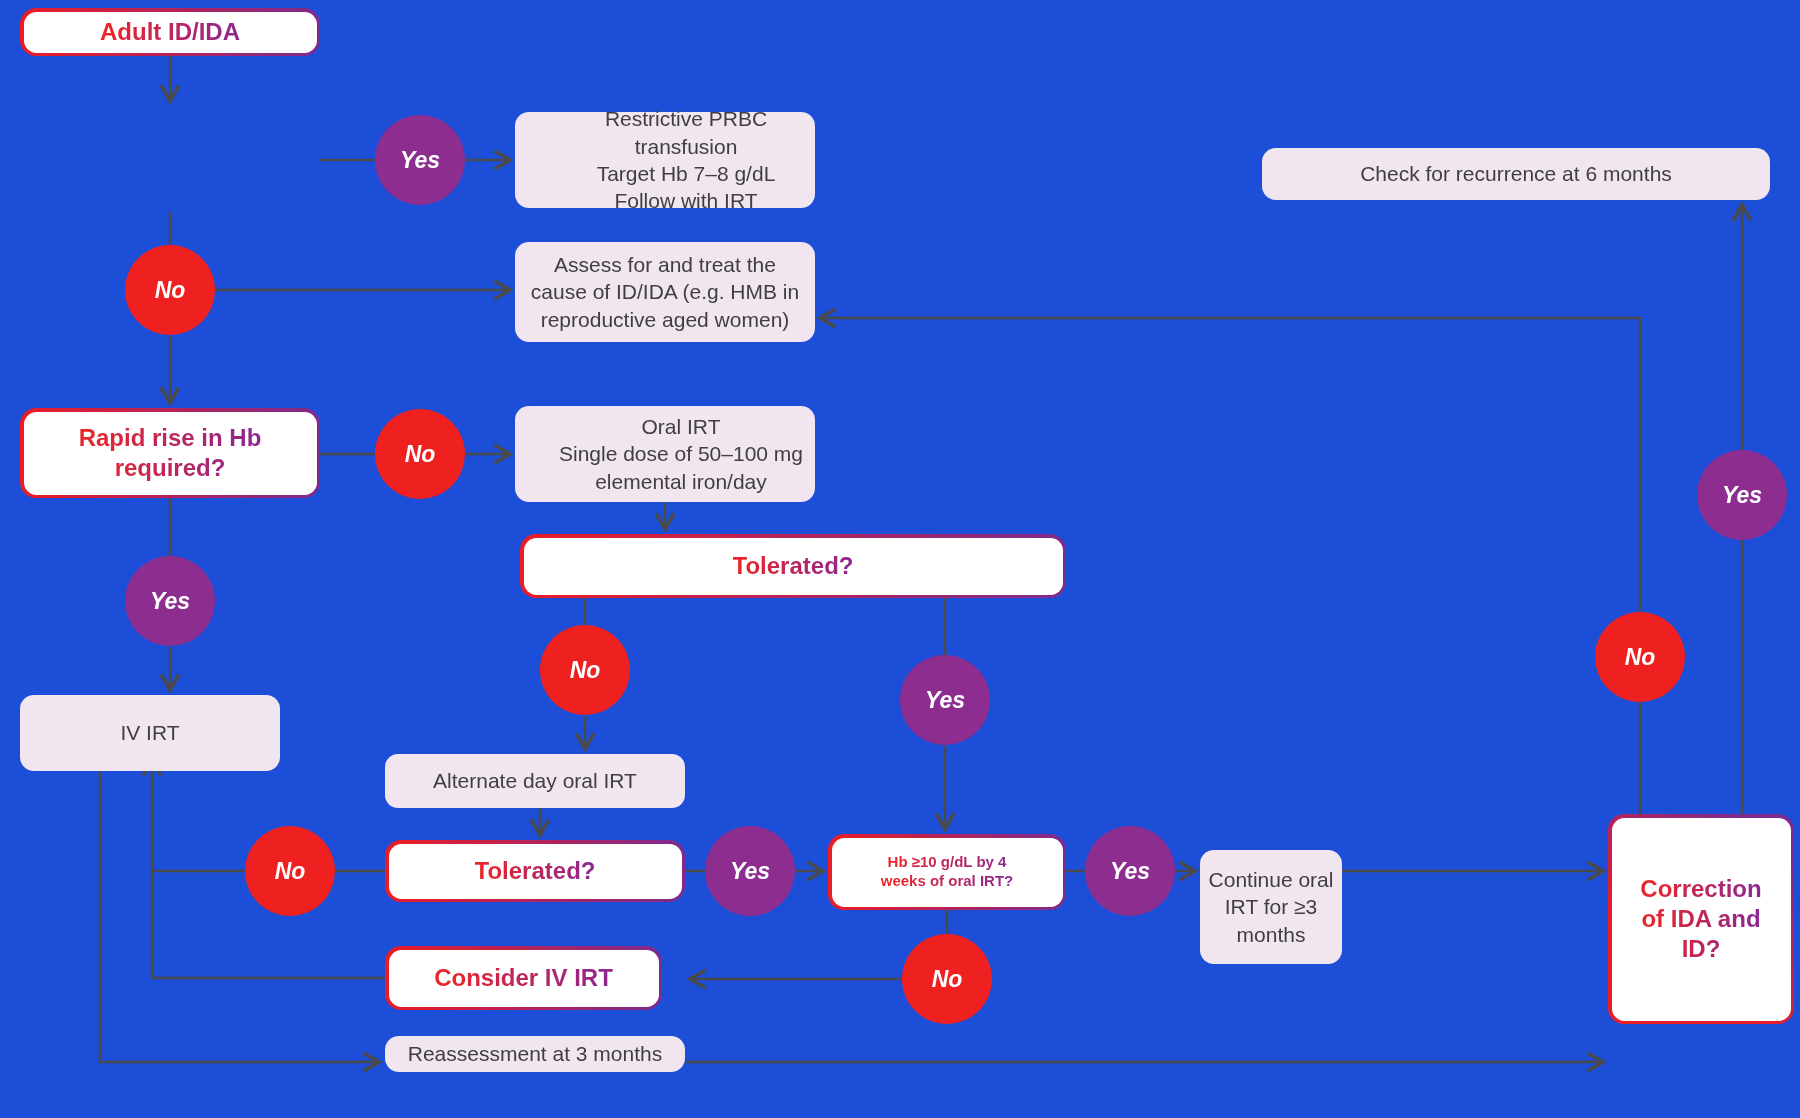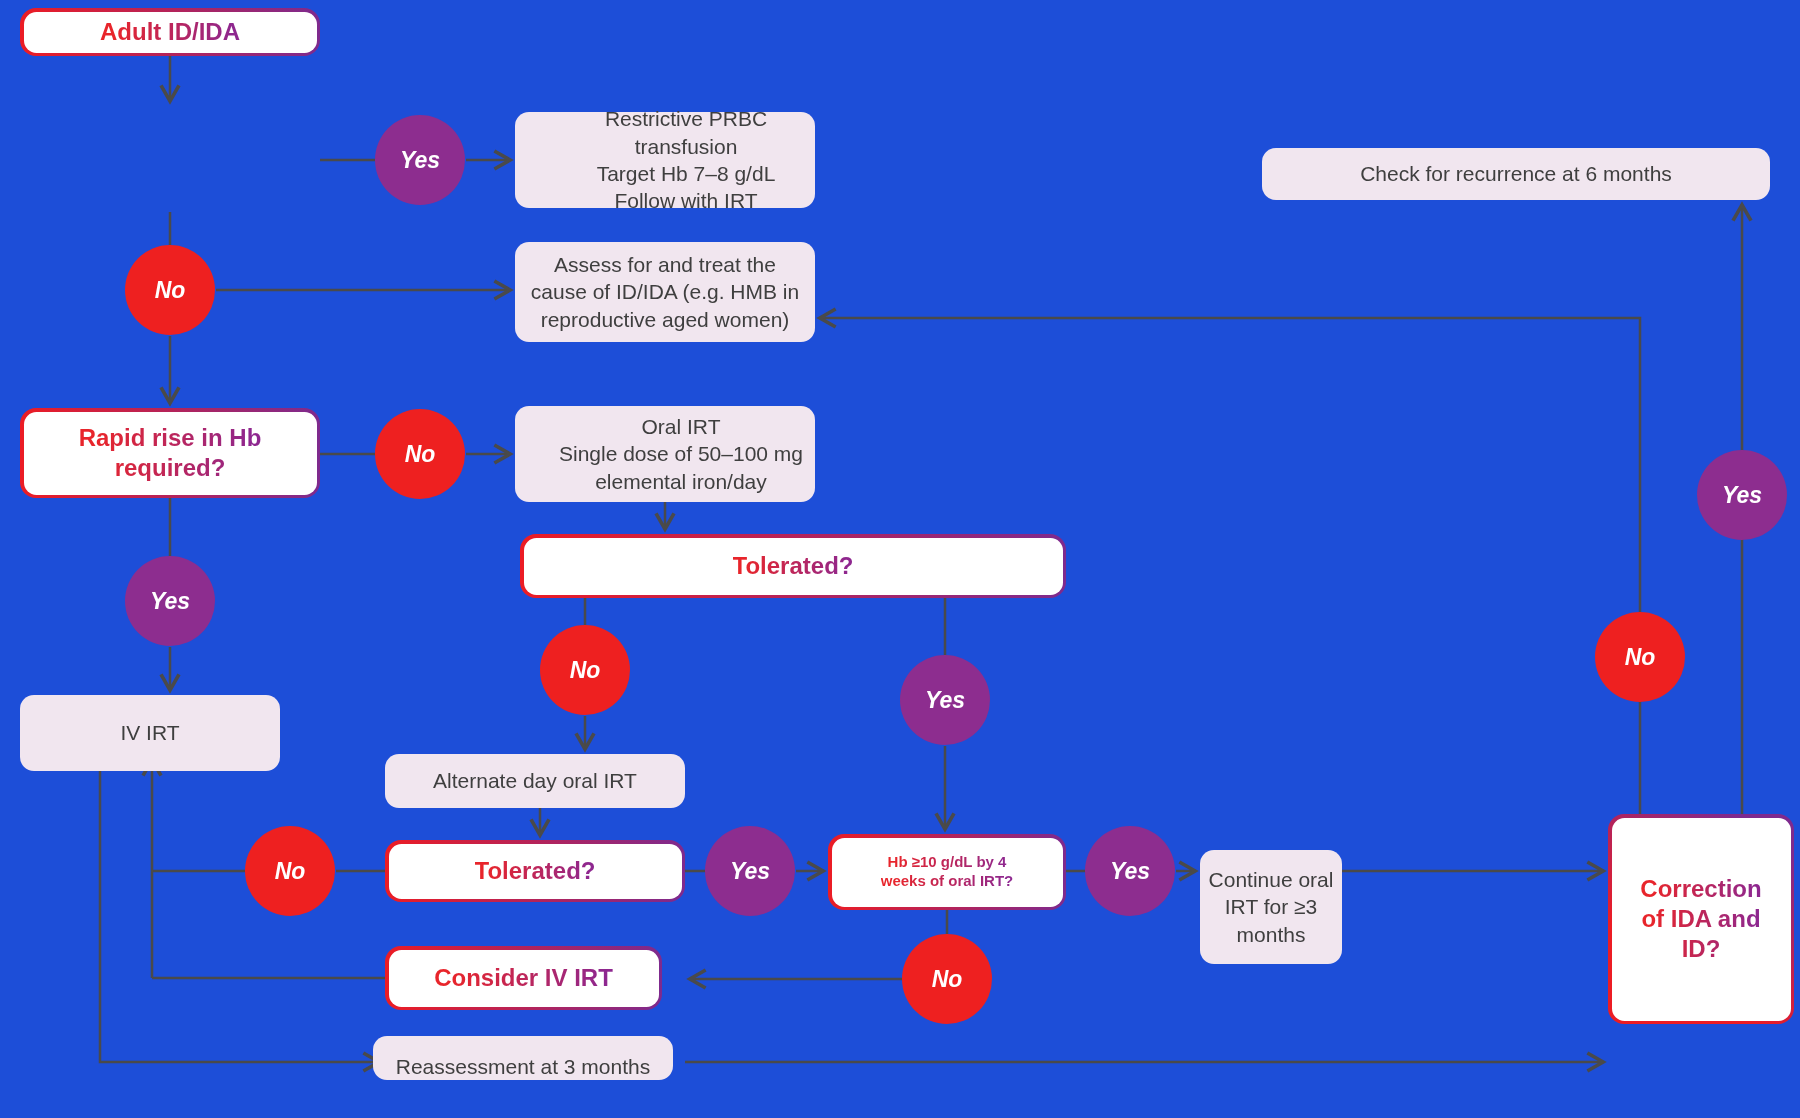--- a/index.html
+++ b/index.html
@@ -142,29 +142,29 @@
 reproductive aged women)</span>
   </div>
   <div class="node lav" style="left:515px;top:406px;width:300px;height:96px;padding-left:32px;">
     <span>Oral IRT
 Single dose of 50–100 mg
 elemental iron/day</span>
   </div>
   <div class="node lav" style="left:14px;top:695px;width:260px;height:76px;margin-left:6px;">
     <span>IV IRT</span>
   </div>
-  <div class="node lav" style="left:385px;top:754px;width:300px;height:54px;">
+  <div class="node lav" style="left:385px;top:754px;width:300px;height:54px;border-radius:13px;">
     <span>Alternate day oral IRT</span>
   </div>
   <div class="node lav" style="left:1200px;top:850px;width:142px;height:114px;">
     <span>Continue oral
 IRT for ≥3
 months</span>
   </div>
-  <div class="node lav" style="left:373px;top:1036px;width:300px;height:44px;align-items:flex-end;">
+  <div class="node lav" style="left:385px;top:1036px;width:300px;height:36px;">
     <span>Reassessment at 3 months</span>
   </div>
 
   <div class="circle purple" style="left:375px;top:115px;">Yes</div>
   <div class="circle red" style="left:125px;top:245px;">No</div>
   <div class="circle red" style="left:375px;top:409px;">No</div>
   <div class="circle purple" style="left:125px;top:556px;">Yes</div>
   <div class="circle red" style="left:540px;top:625px;">No</div>
   <div class="circle purple" style="left:900px;top:655px;">Yes</div>
   <div class="circle red" style="left:245px;top:826px;">No</div>

